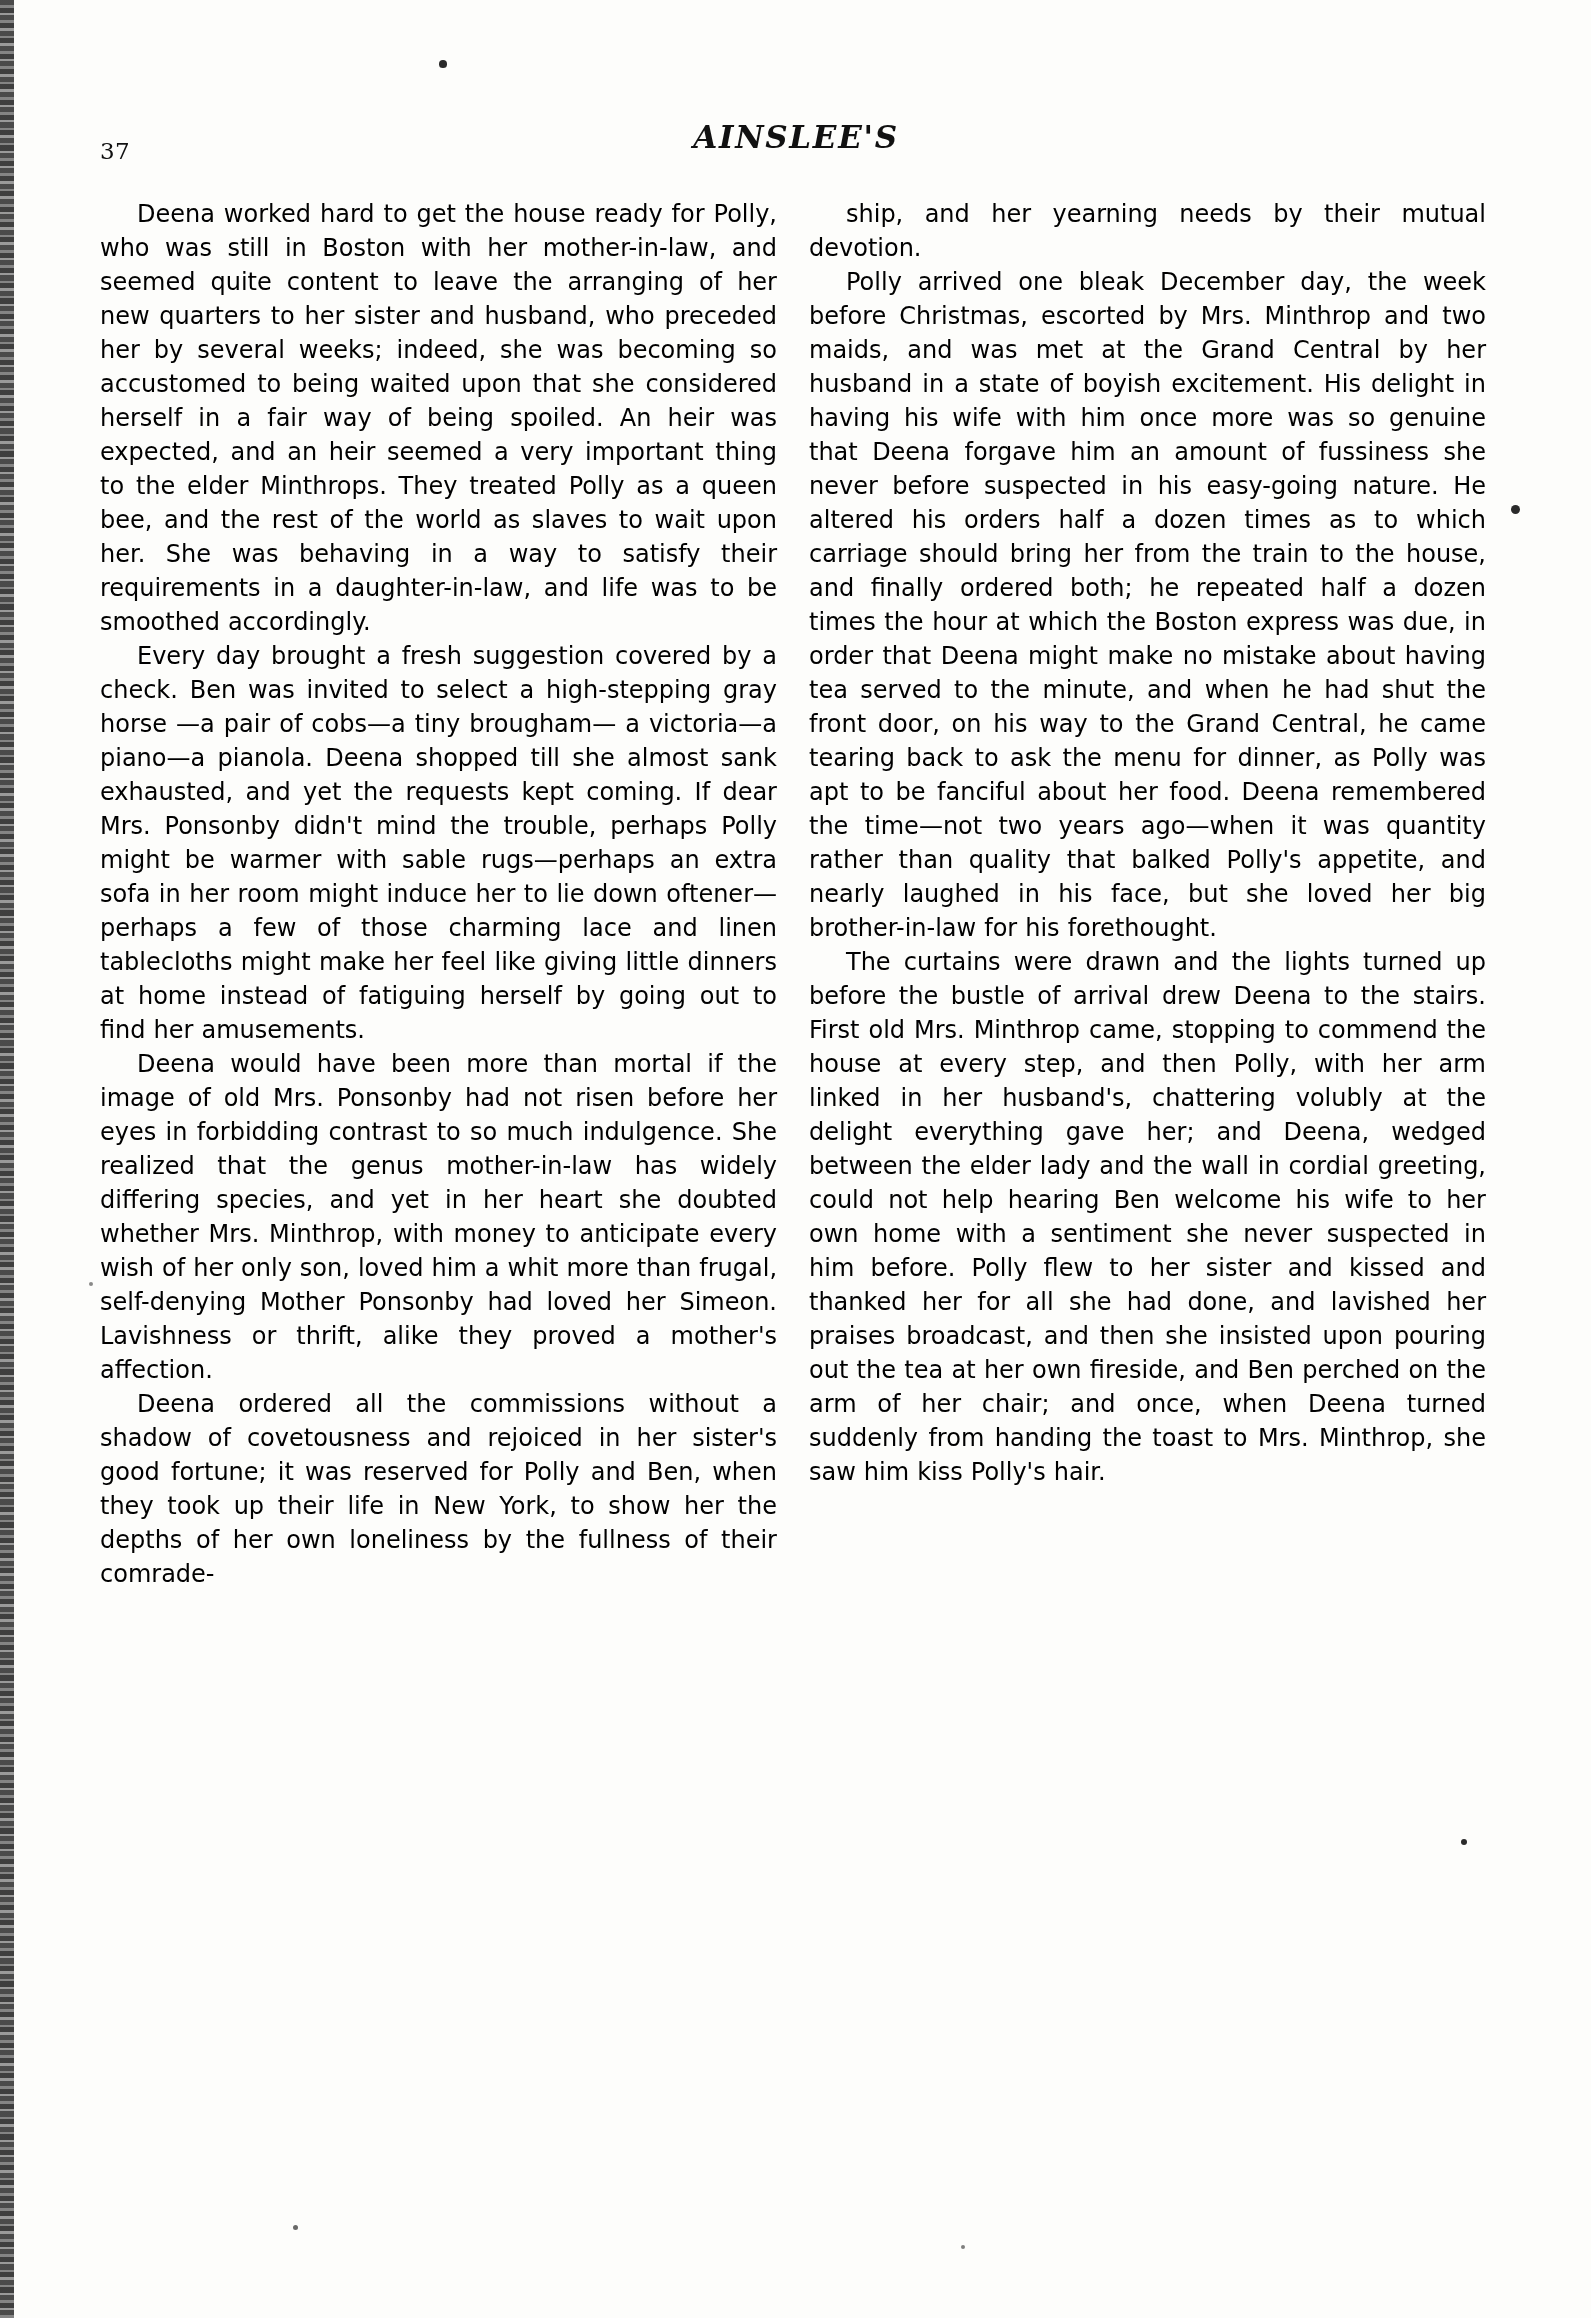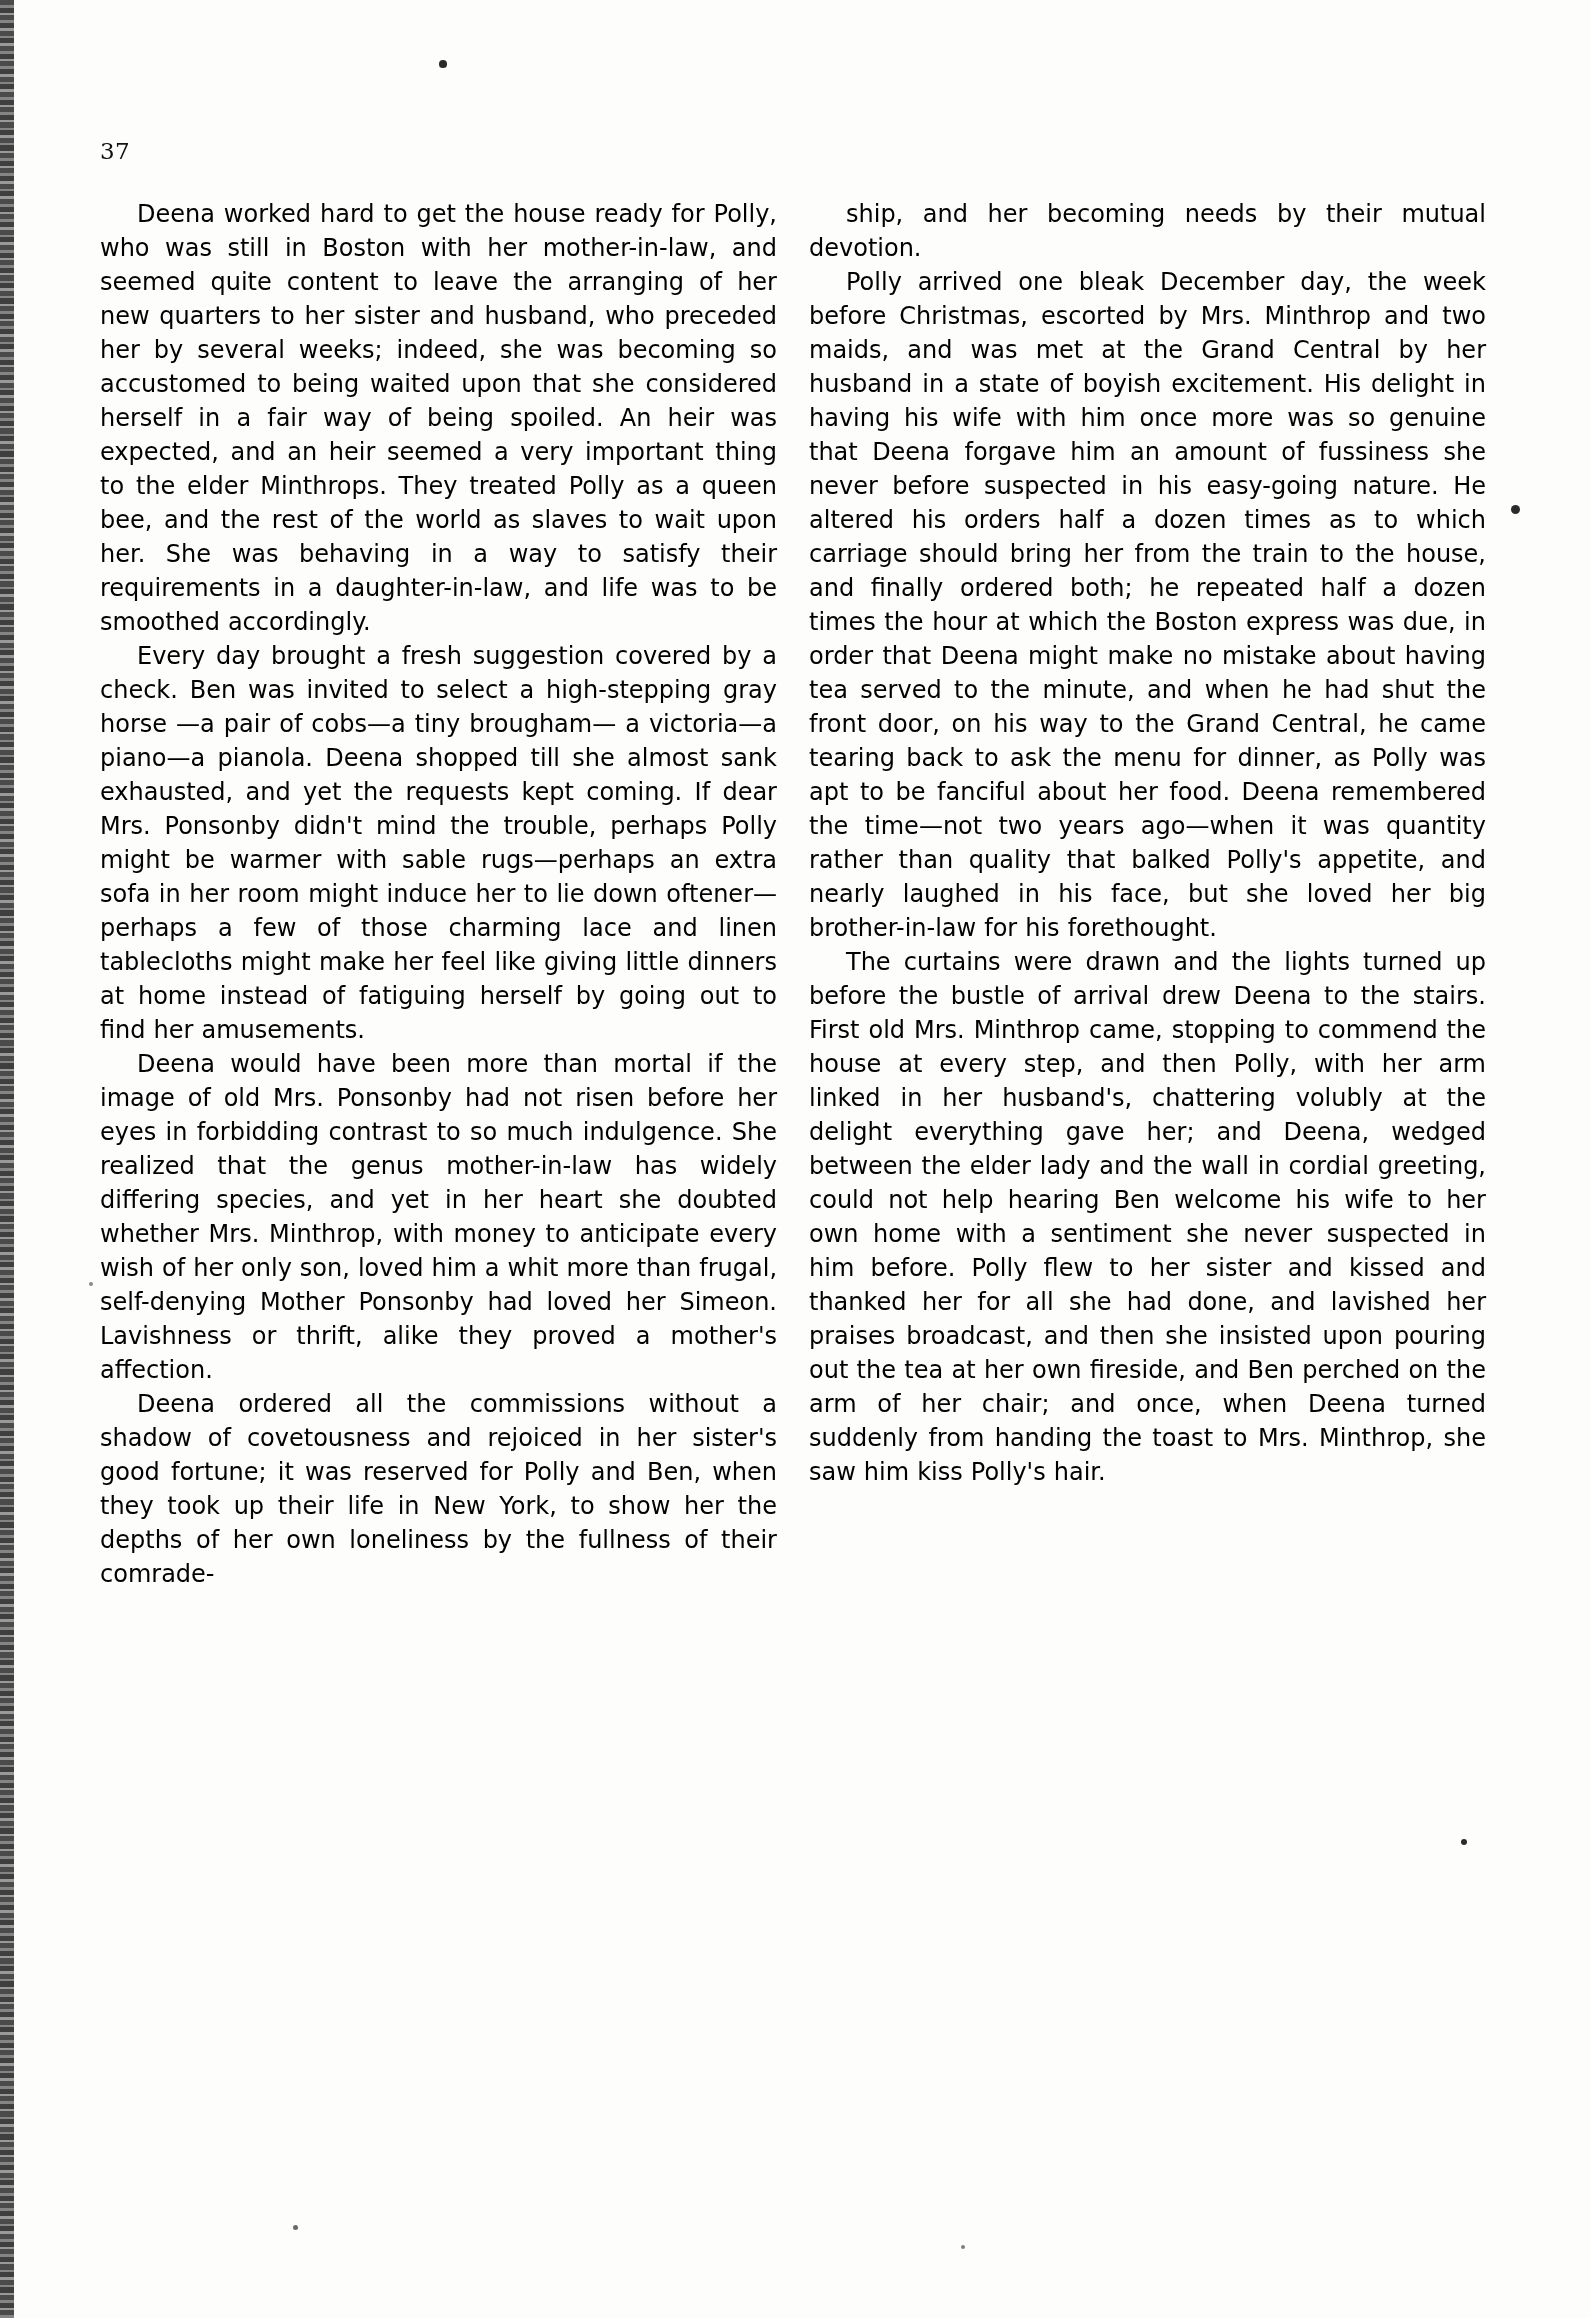--- a/index.html
+++ b/index.html
@@ -118,32 +118,33 @@
 
   <div class="speck s1"></div>
   <div class="speck s2"></div>
   <div class="speck s3"></div>
   <div class="speck s4"></div>
   <div class="speck s5"></div>
   <div class="speck s6"></div>
 
   <div class="header">
     <div class="folio">37</div>
+    <div class="running-title">AINSLEE'S</div>
   </div>
 
   <div class="columns">
 
     <div class="col">
       <p>Deena worked hard to get the house ready for Polly, who was still in Boston with her mother-in-law, and seemed quite content to leave the arranging of her new quarters to her sister and husband, who preceded her by several weeks; indeed, she was becoming so accustomed to being waited upon that she considered herself in a fair way of being spoiled. An heir was expected, and an heir seemed a very important thing to the elder Minthrops. They treated Polly as a queen bee, and the rest of the world as slaves to wait upon her. She was behaving in a way to satisfy their requirements in a daughter-in-law, and life was to be smoothed accordingly.</p>
       <p>Every day brought a fresh suggestion covered by a check. Ben was invited to select a high-stepping gray horse —a pair of cobs—a tiny brougham— a victoria—a piano—a pianola. Deena shopped till she almost sank exhausted, and yet the requests kept coming. If dear Mrs. Ponsonby didn't mind the trouble, perhaps Polly might be warmer with sable rugs—perhaps an extra sofa in her room might induce her to lie down oftener—perhaps a few of those charming lace and linen tablecloths might make her feel like giving little dinners at home instead of fatiguing herself by going out to find her amusements.</p>
       <p>Deena would have been more than mortal if the image of old Mrs. Ponsonby had not risen before her eyes in forbidding contrast to so much indulgence. She realized that the genus mother-in-law has widely differing species, and yet in her heart she doubted whether Mrs. Minthrop, with money to anticipate every wish of her only son, loved him a whit more than frugal, self-denying Mother Ponsonby had loved her Simeon. Lavishness or thrift, alike they proved a mother's affection.</p>
       <p>Deena ordered all the commissions without a shadow of covetousness and rejoiced in her sister's good fortune; it was reserved for Polly and Ben, when they took up their life in New York, to show her the depths of her own loneliness by the fullness of their comrade-</p>
     </div>
 
     <div class="col">
-      <p>ship, and her becoming needs by their mutual devotion.</p>
+      <p>ship, and her yearning needs by their mutual devotion.</p>
       <p>Polly arrived one bleak December day, the week before Christmas, escorted by Mrs. Minthrop and two maids, and was met at the Grand Central by her husband in a state of boyish excitement. His delight in having his wife with him once more was so genuine that Deena forgave him an amount of fussiness she never before suspected in his easy-going nature. He altered his orders half a dozen times as to which carriage should bring her from the train to the house, and finally ordered both; he repeated half a dozen times the hour at which the Boston express was due, in order that Deena might make no mistake about having tea served to the minute, and when he had shut the front door, on his way to the Grand Central, he came tearing back to ask the menu for dinner, as Polly was apt to be fanciful about her food. Deena remembered the time—not two years ago—when it was quantity rather than quality that balked Polly's appetite, and nearly laughed in his face, but she loved her big brother-in-law for his forethought.</p>
       <p>The curtains were drawn and the lights turned up before the bustle of arrival drew Deena to the stairs. First old Mrs. Minthrop came, stopping to commend the house at every step, and then Polly, with her arm linked in her husband's, chattering volubly at the delight everything gave her; and Deena, wedged between the elder lady and the wall in cordial greeting, could not help hearing Ben welcome his wife to her own home with a sentiment she never suspected in him before. Polly flew to her sister and kissed and thanked her for all she had done, and lavished her praises broadcast, and then she insisted upon pouring out the tea at her own fireside, and Ben perched on the arm of her chair; and once, when Deena turned suddenly from handing the toast to Mrs. Minthrop, she saw him kiss Polly's hair.</p>
     </div>
 
   </div>
 </div>
 
 
 </body></html>

